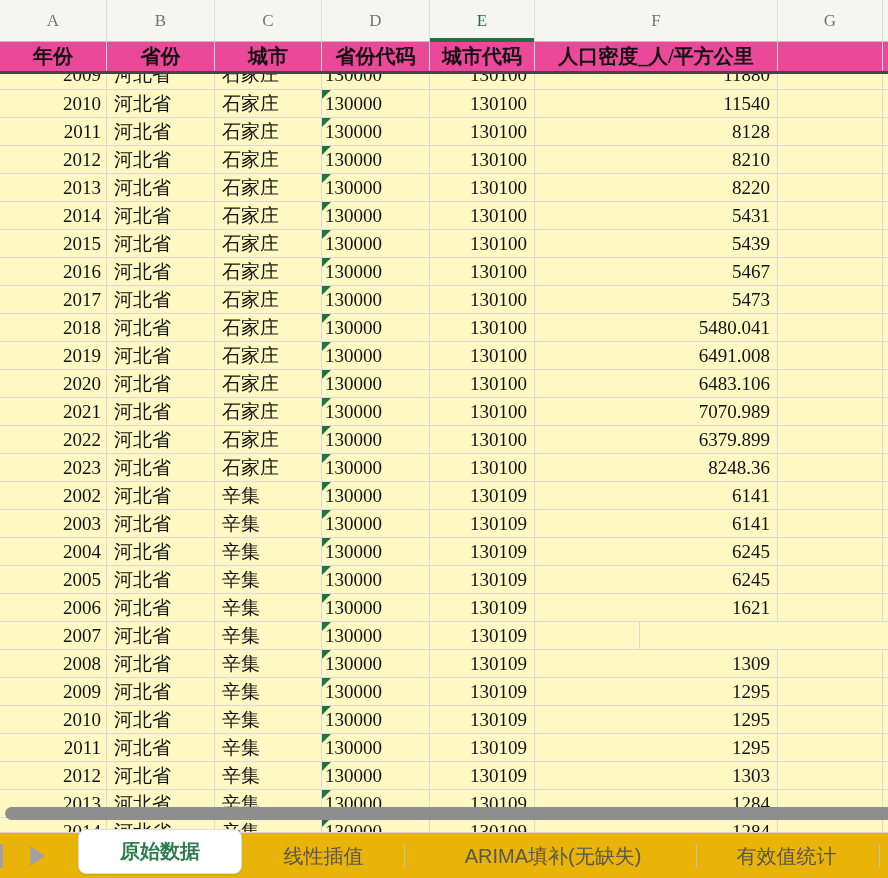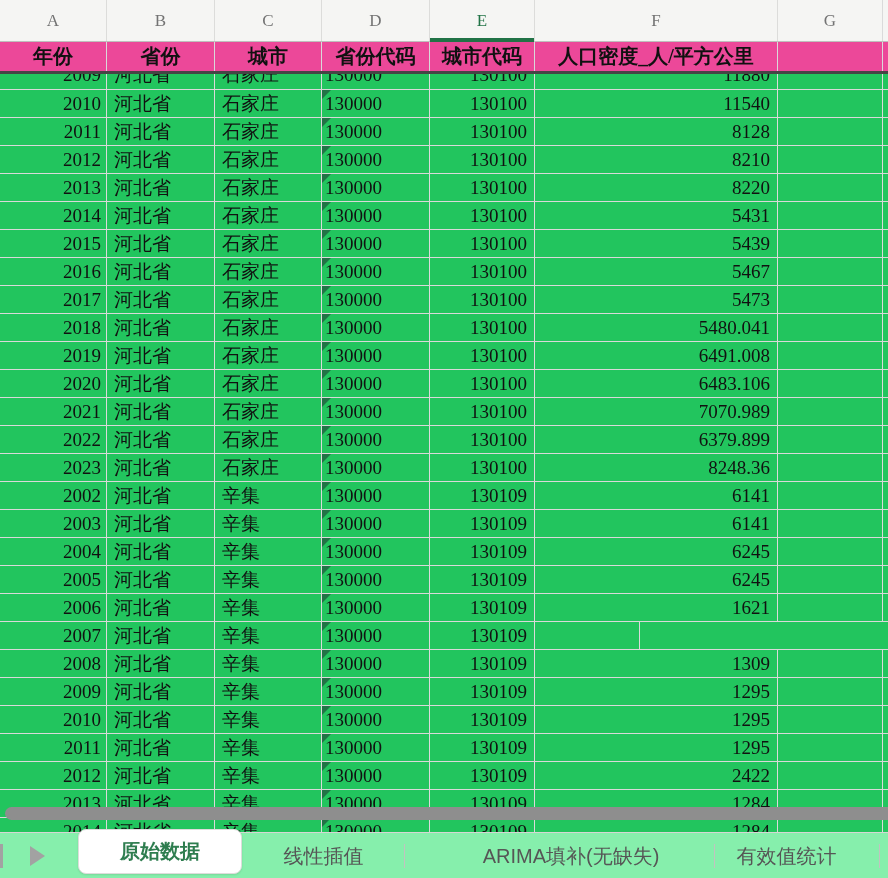--- a/index.html
+++ b/index.html
@@ -11,55 +11,55 @@
   .letters{display:flex;height:42px;background:#f5f5f3;border-bottom:1px solid #bfbfbd;box-sizing:border-box;}
   .letter-cell{position:relative;display:flex;align-items:center;justify-content:center;
     font-size:17px;color:#737373;border-right:1px solid #dcdcda;box-sizing:border-box;}
   .letter-cell.selected{color:#217346;}
   .letter-cell.selected .sel-bar{position:absolute;left:0;right:0;bottom:-1px;height:4px;background:#217346;}
   
   .hrow{display:flex;height:32px;border-bottom:3px solid #454545;box-sizing:border-box;background:#ec4899;}
   .hcell{display:flex;align-items:center;justify-content:center;font-weight:bold;font-size:20px;
     border-right:1px solid #d9d9d9;box-sizing:border-box;white-space:nowrap;overflow:hidden;}
   
-  .row{display:flex;height:28px;border-bottom:1px solid #d9d9d9;box-sizing:border-box;background:#22c55e;}
+  .row{display:flex;height:28px;border-bottom:1px solid #d9d9d9;box-sizing:border-box;background:#fef9c3;}
   .cell{position:relative;display:flex;align-items:center;font-size:19px;border-right:1px solid #dadada;
     box-sizing:border-box;white-space:nowrap;overflow:hidden;}
   .num-r{justify-content:flex-end;padding-right:7px;}
   .txt-l{justify-content:flex-start;padding-left:7px;}
   .code-l{justify-content:flex-start;padding-left:3px;}
   .a-pad{padding-right:5px;}
   .tri{position:absolute;top:0;left:0;width:0;height:0;
     border-top:9px solid #217346;border-right:9px solid transparent;}
   
   .w0{width:107px;}.w1{width:108px;}.w2{width:107px;}.w3{width:108px;}
   .w4{width:105px;}.w5{width:243px;}.w6{width:105px;border-right:1px solid #dadada;}
   
   .clip-top{height:16px;overflow:hidden;border-bottom:1px solid #d9d9d9;box-sizing:border-box;}
   .clip-top .row{margin-top:-13px;border-bottom:none;}
   .clip-bottom{height:14px;overflow:hidden;}
   .clip-bottom .row{border-bottom:none;}
   
   .hscroll{position:absolute;left:5px;top:807px;width:890px;height:13px;border-radius:7px;
     background:#8e8e8e;z-index:5;}
   
-  .tabbar{position:absolute;left:0;bottom:0;width:888px;height:46px;background:#86efac;
+  .tabbar{position:absolute;left:0;bottom:0;width:888px;height:46px;background:#eab308;
     border-top:1px solid #d6d6d4;box-sizing:border-box;z-index:6;
     font-family:"Liberation Sans","DejaVu Sans",sans-serif;}
   .tab-nav-sliver{position:absolute;left:0;top:11px;width:3px;height:24px;background:#a2a2a2;}
   .tab-nav-right{position:absolute;left:30px;top:13px;width:0;height:0;
     border-left:15px solid #a2a2a2;border-top:10px solid transparent;border-bottom:10px solid transparent;}
   .tab-active{position:absolute;left:78px;top:-4px;width:164px;height:45px;background:#ffffff;
     border:1px solid #dddddb;border-radius:8px;box-sizing:border-box;
     display:flex;align-items:center;justify-content:center;
     font-size:20px;font-weight:bold;color:#2e7d4f;box-shadow:0 1px 2px rgba(0,0,0,0.10);}
   .tab-region{position:absolute;top:0;height:46px;display:flex;align-items:center;justify-content:center;
     font-size:20px;color:#565656;}
   .tab-r1{left:242px;width:163px;}
-  .tab-r2{left:427px;width:288px;}
+  .tab-r2{left:409px;width:288px;}
   .tab-r3{left:693px;width:187px;}
   .tab-div{position:absolute;right:0;top:11px;width:1px;height:24px;background:#c2c2c0;}
 </style>
 </head>
 <body>
 
 <div class="sheet">
 
   <div class="letters" id="letters-row">
       <div class="letter-cell w0">
@@ -400,21 +400,21 @@
       </div>
       <div class="row">
         <div class="cell w0 num-r a-pad">2012</div>
         <div class="cell w1 txt-l">河北省</div>
         <div class="cell w2 txt-l">辛集</div>
         <div class="cell w3 code-l">
           <span class="tri"></span>
           <span>130000</span>
         </div>
         <div class="cell w4 num-r">130109</div>
-        <div class="cell w5 num-r">2422</div>
+        <div class="cell w5 num-r">1303</div>
         <div class="cell w6"></div>
       </div>
       <div class="row">
         <div class="cell w0 num-r a-pad">2013</div>
         <div class="cell w1 txt-l">河北省</div>
         <div class="cell w2 txt-l">辛集</div>
         <div class="cell w3 code-l">
           <span class="tri"></span>
           <span>130000</span>
         </div>

